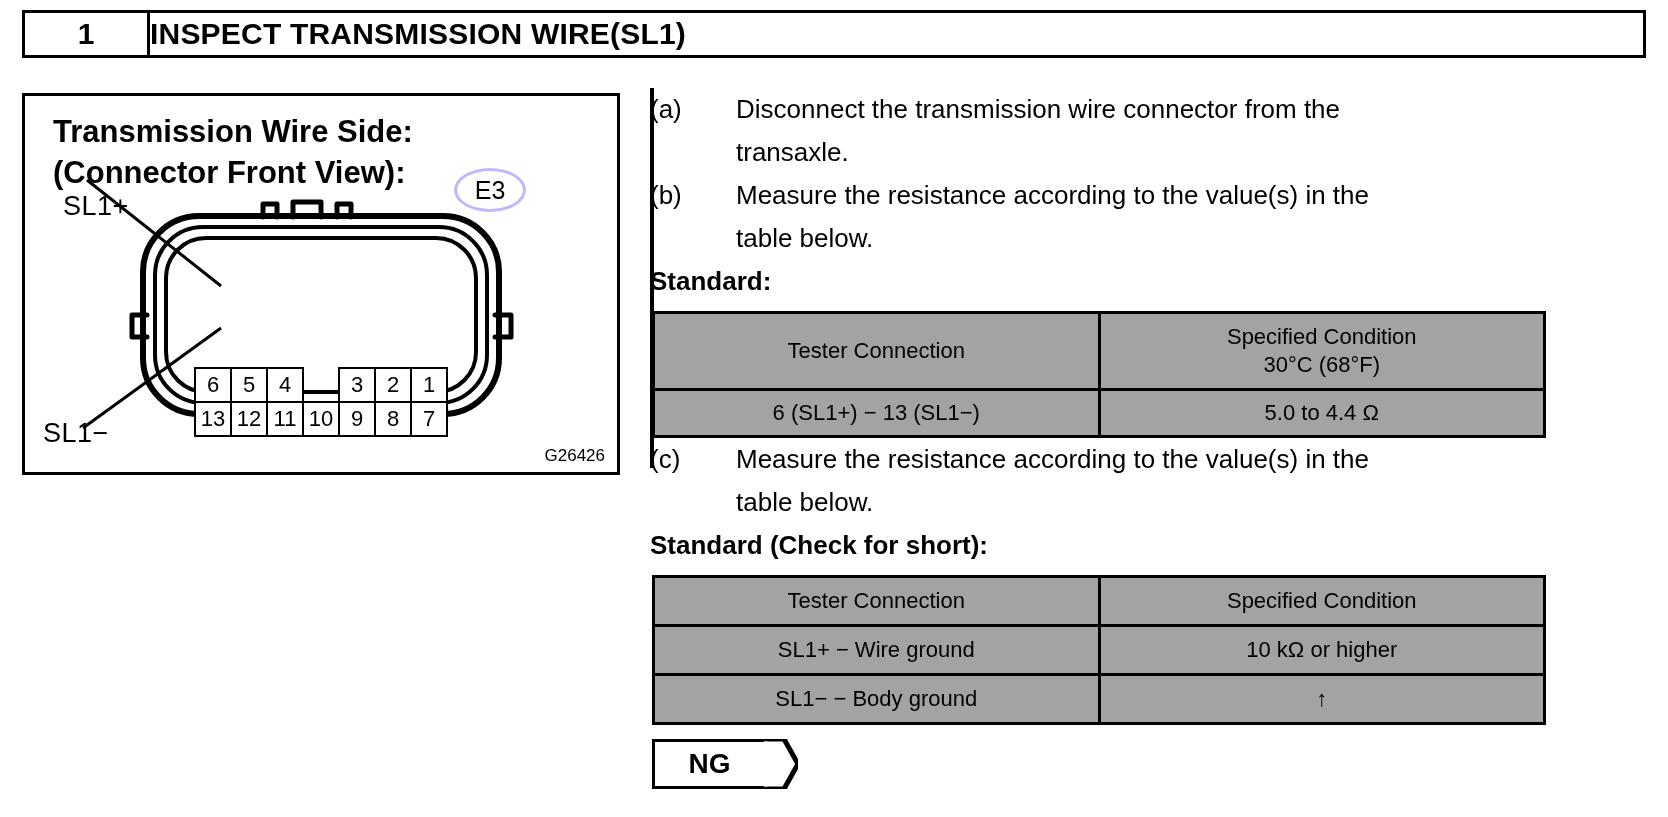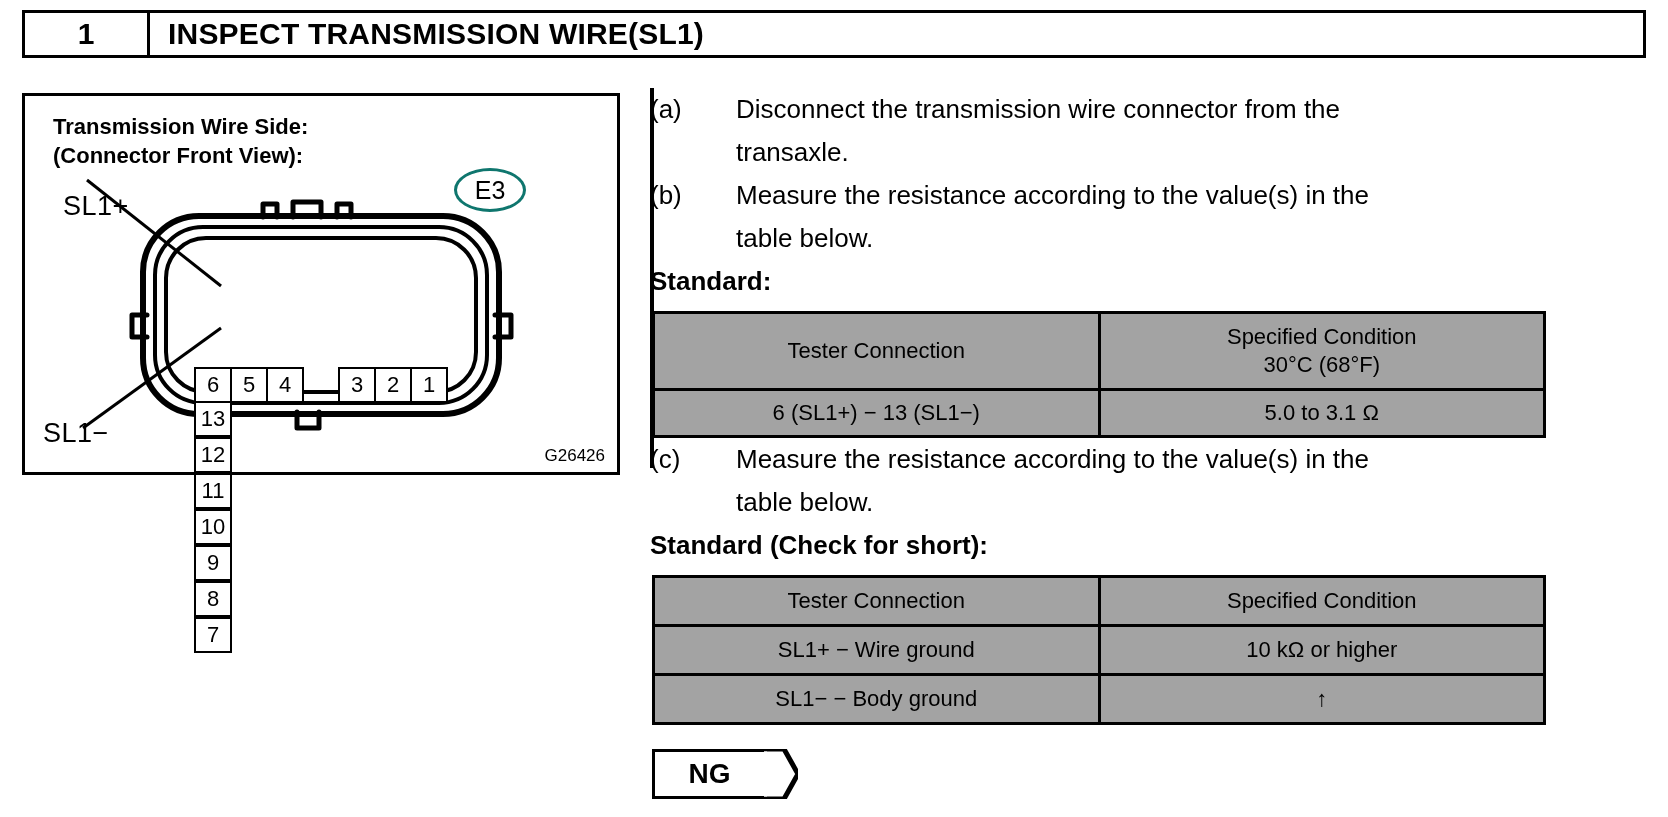--- a/index.html
+++ b/index.html
@@ -13,36 +13,36 @@
   
   #step-header{
     position:absolute;left:22px;top:10px;width:1624px;height:48px;
     border:3px solid #000;box-sizing:border-box;display:flex;align-items:stretch;
   }
   #step-number{
     width:122px;display:flex;align-items:center;justify-content:center;
     border-right:3px solid #000;font-size:30px;font-weight:700;letter-spacing:0;
   }
   #step-title{
-    flex:1;display:flex;align-items:center;padding-left:18px;
+    flex:1;display:flex;align-items:center;
     font-size:30px;font-weight:700;letter-spacing:.2px;
   }
 
   
   #figure-panel{
     position:absolute;left:22px;top:93px;width:598px;height:382px;
     border:3px solid #000;box-sizing:border-box;background:#fff;
   }
   #figure-caption{
-    position:absolute;left:28px;top:16px;font-size:22px;font-weight:700;
+    position:absolute;left:28px;top:16px;font-size:31px;font-weight:700;
     line-height:1.32;white-space:pre-line;
   }
   #connector-badge{
     position:absolute;left:429px;top:72px;width:72px;height:44px;
-    border:3px solid #0f766e;border-radius:50%;
+    border:3px solid #c4b5fd;border-radius:50%;
     display:flex;align-items:center;justify-content:center;
     font-size:25px;font-weight:400;box-sizing:border-box;
   }
   #label-sl1-plus{
     position:absolute;left:26px;top:95px;font-size:27px;font-weight:400;letter-spacing:.5px;margin-left:12px;
   }
   #label-sl1-minus{
     position:absolute;left:18px;top:322px;font-size:27px;font-weight:400;letter-spacing:.5px;
   }
   #figure-code{
@@ -53,21 +53,21 @@
   
   .pin-grid{position:absolute;display:flex;}
   .pin-cell{
     width:38px;height:36px;box-sizing:border-box;
     border:2px solid #000;margin-left:-2px;
     display:flex;align-items:center;justify-content:center;
     font-size:22px;background:#fff;
   }
   .pin-cell.blank{border:none;background:transparent;}
   #pin-row-top{left:171px;top:271px;}
-  #pin-row-bottom{left:171px;top:305px;flex-direction:column;}
+  #pin-row-bottom{left:171px;top:305px;}
 
   
   #content-column{
     position:absolute;left:650px;top:88px;width:996px;
   }
   #content-rule{
     position:absolute;left:650px;top:88px;width:4px;height:380px;background:#000;
   }
 
   .instruction{
@@ -98,21 +98,21 @@
   table.spec col.c2{width:50%;}
   #table-standard{margin-top:8px;}
   #table-standard .hdr td{height:62px;vertical-align:middle;}
   #table-standard .row td{height:32px;vertical-align:middle;}
   #table-short{margin-top:8px;}
   #table-short td{height:34px;vertical-align:middle;}
   .arrow-cell{font-size:24px;}
 
   
   #ng-banner{
-    display:flex;align-items:stretch;margin-top:24px;margin-left:2px;height:50px;width:894px;
+    display:flex;align-items:stretch;margin-top:14px;margin-left:2px;height:50px;width:894px;
   }
   #ng-tag{
     position:relative;width:112px;flex:0 0 112px;
     border:3px solid #000;border-right:none;box-sizing:border-box;
     display:flex;align-items:center;justify-content:center;
     font-size:28px;font-weight:700;background:#fff;
   }
   #ng-arrow{
     position:relative;width:34px;flex:0 0 34px;height:50px;
   }
@@ -219,21 +219,21 @@
     <tbody>
       <tr class="hdr">
         <td>Tester Connection</td>
         <td>
           <div>Specified Condition</div>
           <div>30°C (68°F)</div>
         </td>
       </tr>
       <tr class="row">
         <td>6 (SL1+) − 13 (SL1−)</td>
-        <td>5.0 to 3.1 Ω</td>
+        <td>5.0 to 4.4 Ω</td>
       </tr>
     </tbody>
   </table>
 
   <div class="instruction">
     <div class="marker">(c)</div>
     <div class="body">
       <div>Measure the resistance according to the value(s) in the</div>
       <div class="lastline">table below.</div>
     </div>

